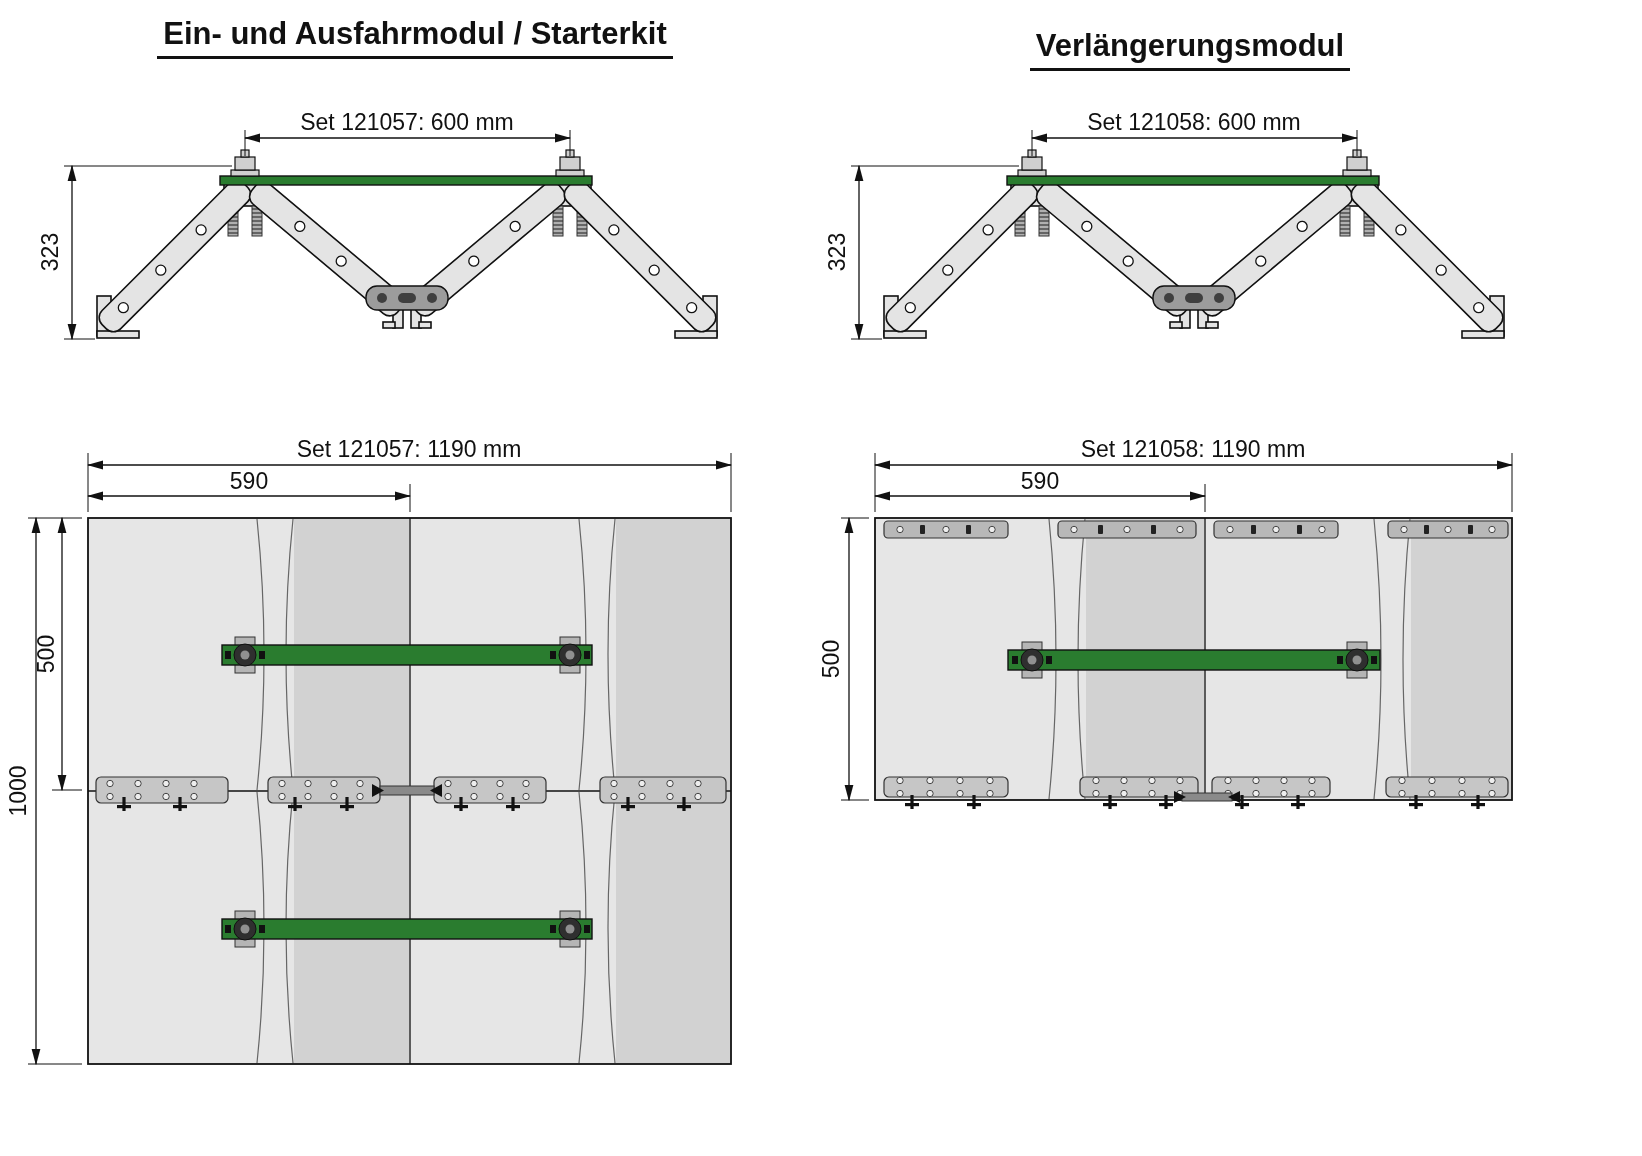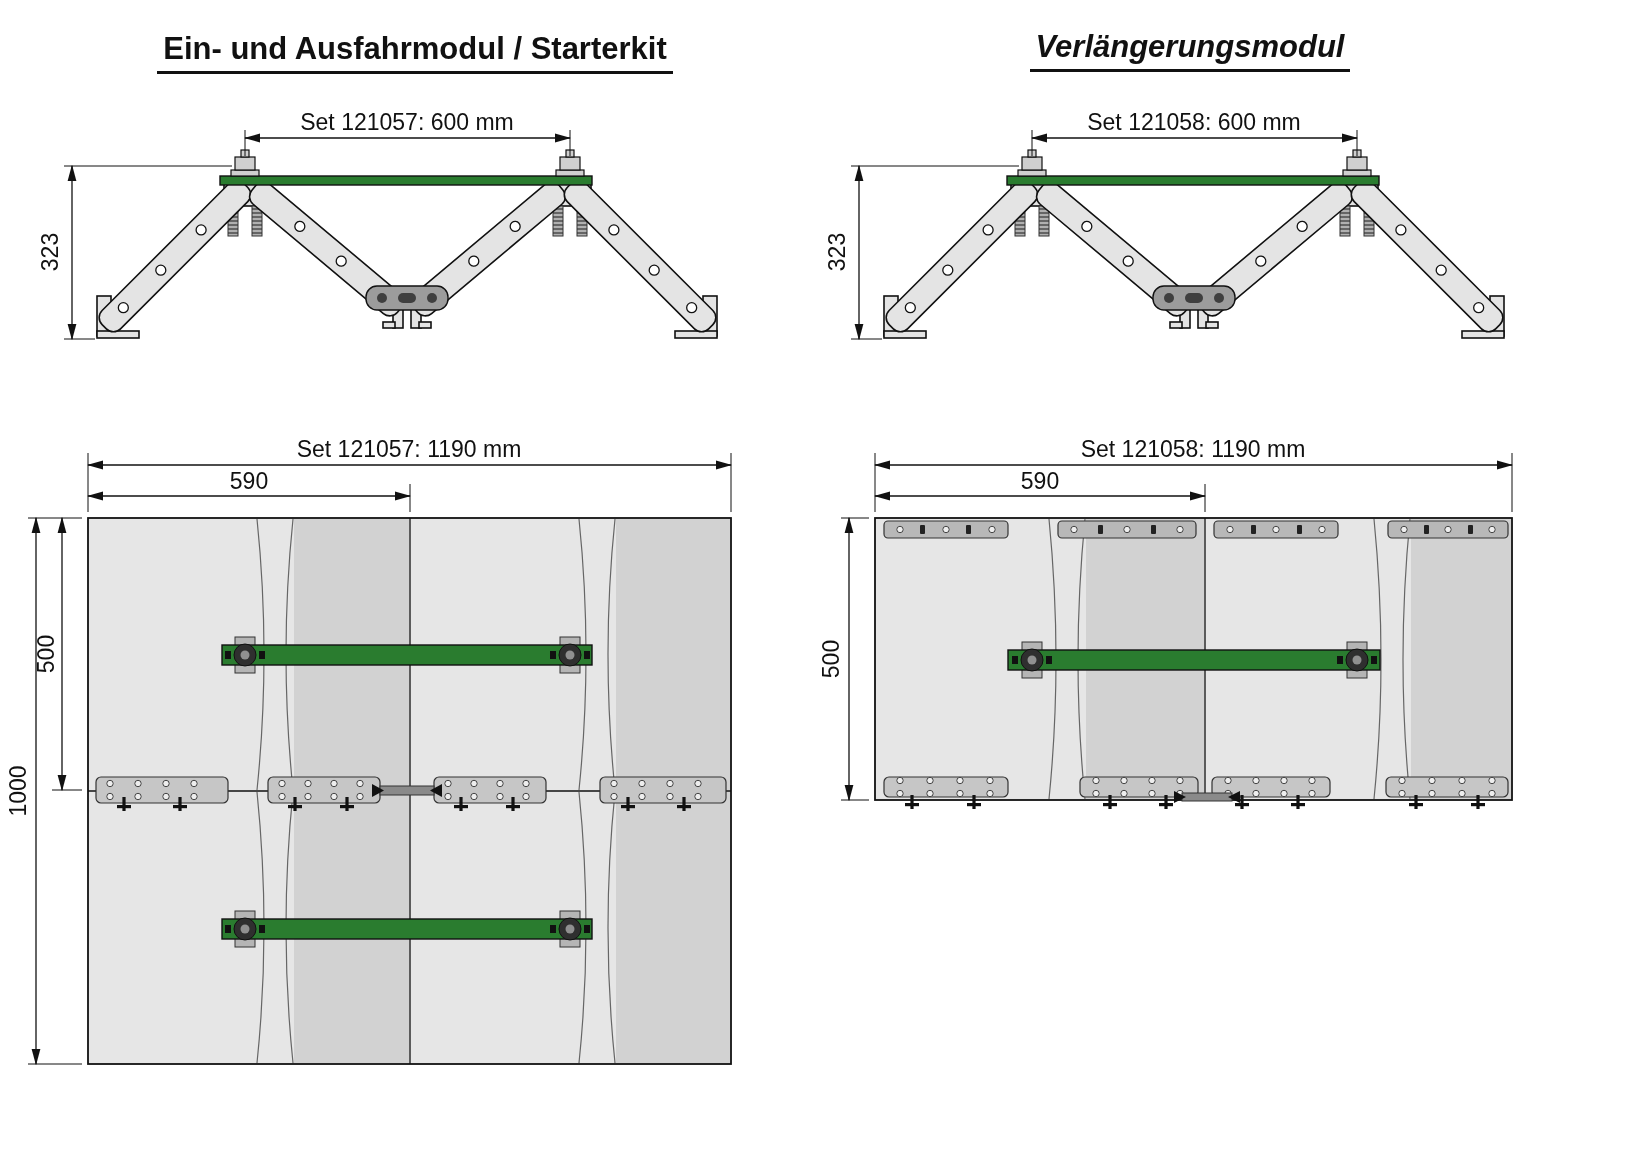--- a/index.html
+++ b/index.html
@@ -1,18 +1,18 @@
 <!DOCTYPE html>
 <html style="--c-green: #2a7c2f; --c-panel: #e6e6e6; --c-panel_dark: #d2d2d2; --c-plate: #c6c6c6;"><head>
 <meta charset="utf-8">
 <style>
   html,body{margin:0;padding:0;background:#fff;}
   body{width:1642px;height:1156px;position:relative;font-family:"Liberation Sans",sans-serif;color:#111;}
   .title-wrap{position:absolute;text-align:center;}
-  .title{display:inline-block;font-size:31px;font-weight:bold;border-bottom:3px solid #111;padding:0 6px 4px;margin-top:15px;}
+  .title{display:inline-block;font-size:31px;font-weight:bold;border-bottom:3px solid #111;padding:0 6px 4px;}
   svg{position:absolute;left:0;top:0;}
   svg text{font-family:"Liberation Sans",sans-serif;fill:#111;}
   .dimtext{font-size:23px;}
   .part{fill:#e4e4e4;stroke:#111;stroke-width:1.6;}
   .metal{fill:#cfcfcf;stroke:#111;stroke-width:1.2;}
   .hole{fill:#fff;stroke:#111;stroke-width:1.3;}
   .dark{fill:#3f3f3f;}
   .plate-c{fill:#9c9c9c;stroke:#111;stroke-width:1.4;}
   .panel{fill:var(--c-panel,#e6e6e6);stroke:#111;stroke-width:1.8;}
   .panel-dark{fill:var(--c-panel_dark,#d2d2d2);}
@@ -25,21 +25,21 @@
   .tab{fill:#b5b5b5;stroke:#333;stroke-width:1;}
   .ext{stroke:#111;stroke-width:1;fill:none;}
   .dim{stroke:#111;stroke-width:1.3;fill:none;marker-start:url(#arrow);marker-end:url(#arrow);}
 </style>
 </head>
 <body>
 
 <div class="title-wrap" style="left:90px;top:16px;width:650px;">
   <span class="title">Ein- und Ausfahrmodul / Starterkit</span>
 </div>
-<div class="title-wrap" style="left:910px;top:14px;width:560px;font-style:italic;">
+<div class="title-wrap" style="left:910px;top:28px;width:560px;">
   <span class="title">Verlängerungsmodul</span>
 </div>
 
 <svg width="1642" height="1156" viewBox="0 0 1642 1156">
   <defs>
     <marker id="arrow" viewBox="0 0 12 8" refX="11" refY="4" markerWidth="13" markerHeight="9" orient="auto-start-reverse">
       <path d="M0,0.8 L12,4 L0,7.2 z" fill="#111"></path>
     </marker>
     <pattern id="threads" width="6" height="4" patternUnits="userSpaceOnUse">
       <rect width="6" height="4" fill="#b0b0b0"></rect>

